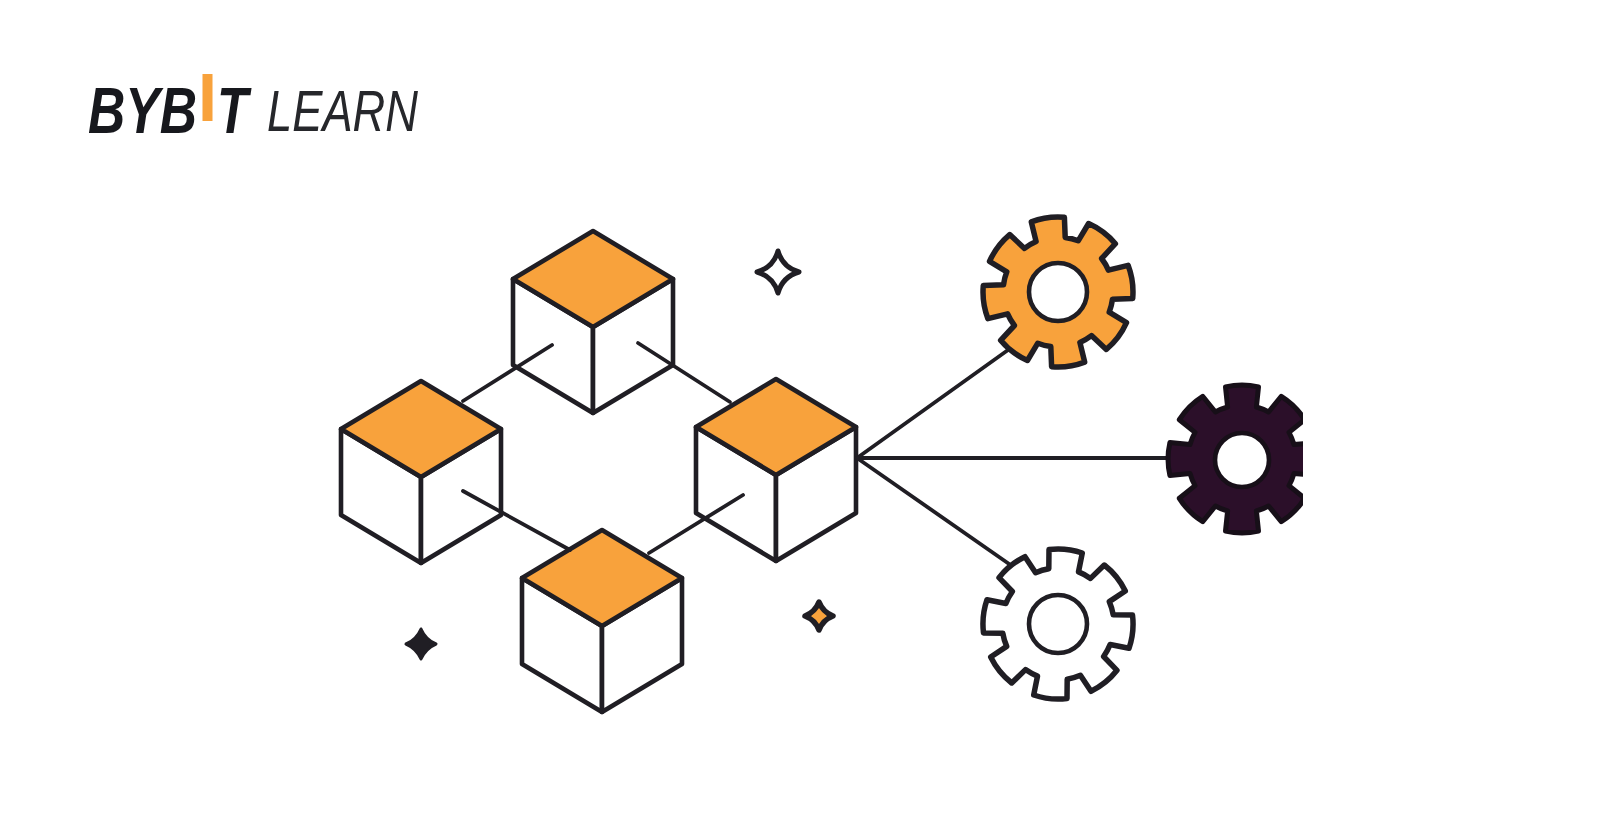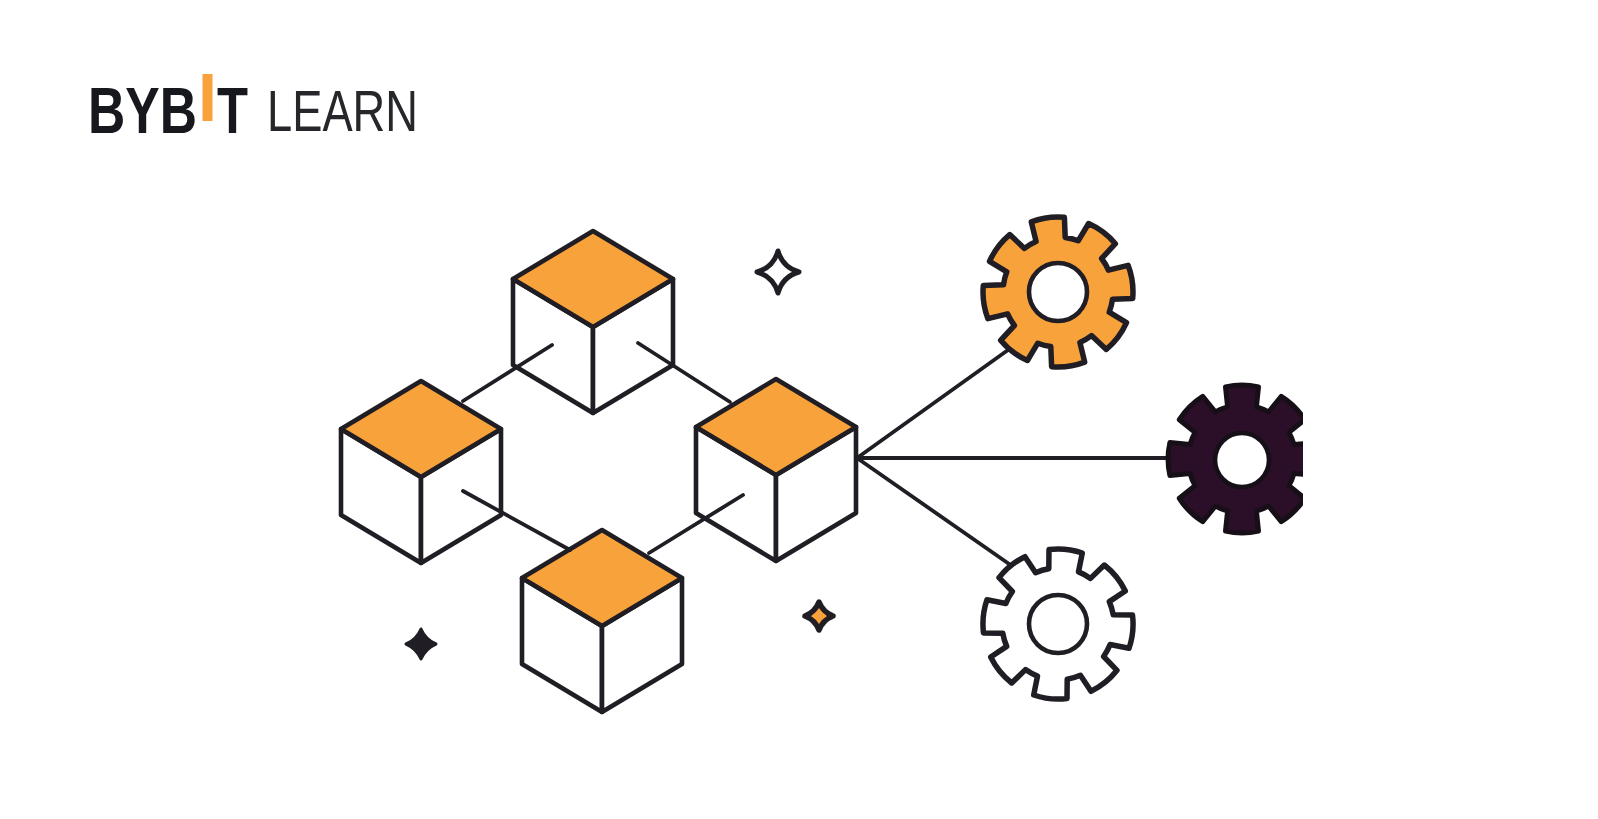--- a/index.html
+++ b/index.html
@@ -1,20 +1,20 @@
 <!DOCTYPE html>
 <html style="--orange: #F8A23C; --ink: #201E24; --plum: #2B0F29; --brand_dark: #17181D; --learn_dark: #26272B; --white: #FFFFFF; --gear_dark_stroke: #170F18;"><head>
 <meta charset="utf-8">
 <style>
   :root{
     --orange:#F8A23C; --ink:#201E24; --plum:#2B0F29;
     --brand_dark:#17181D; --learn_dark:#26272B; --white:#FFFFFF; --gear_dark_stroke:#170F18;
   }
   html,body{margin:0;padding:0;background:var(--white);}
-  .canvas{position:relative;width:1303px;height:819px;background:var(--white);overflow:hidden;}
+  .canvas{position:relative;width:1303px;height:819px;background:var(--white);overflow:hidden;font-style:italic;}
   svg{position:absolute;inset:0;display:block;}
   .face-top{fill:var(--orange);stroke:var(--ink);stroke-width:4.6;stroke-linejoin:round;}
   .face-side{fill:var(--white);stroke:var(--ink);stroke-width:4.6;stroke-linejoin:round;}
   .link{stroke:var(--ink);stroke-width:3.8;stroke-linecap:round;fill:none;}
   .gear{stroke-linejoin:round;}
   .gear-orange{fill:var(--orange);stroke:var(--ink);stroke-width:5.5;}
   .gear-dark{fill:var(--plum);stroke:var(--gear_dark_stroke);stroke-width:5;}
   .gear-white{fill:var(--white);stroke:var(--ink);stroke-width:5.5;}
   .gear-hole{fill:var(--white);stroke:var(--ink);stroke-width:4.6;}
   .hole-dark{stroke:var(--gear_dark_stroke);}

